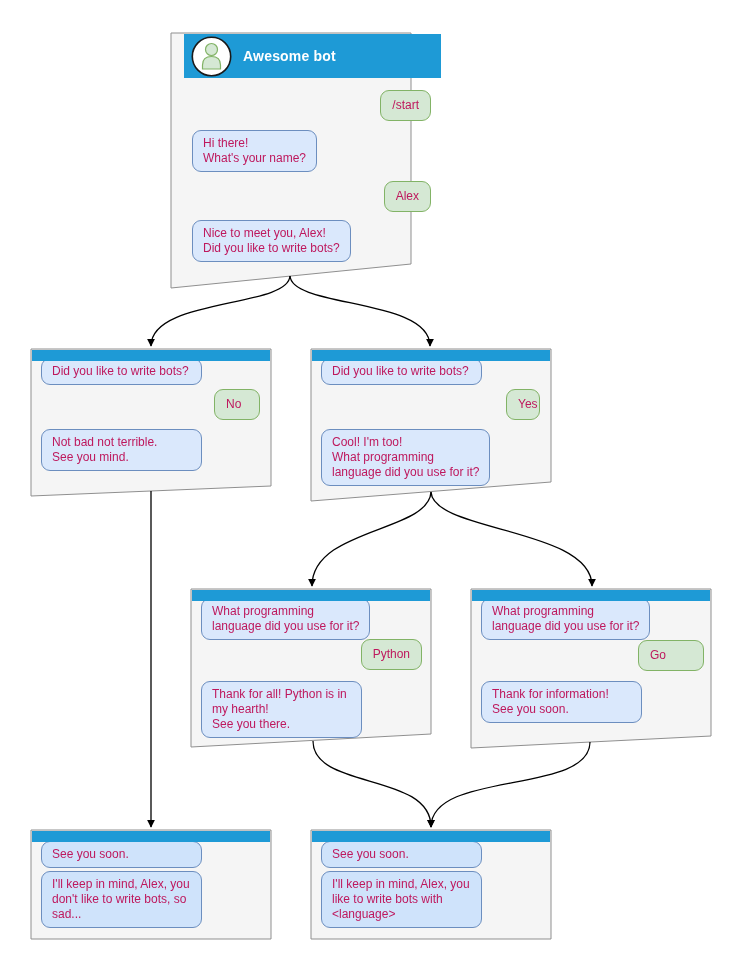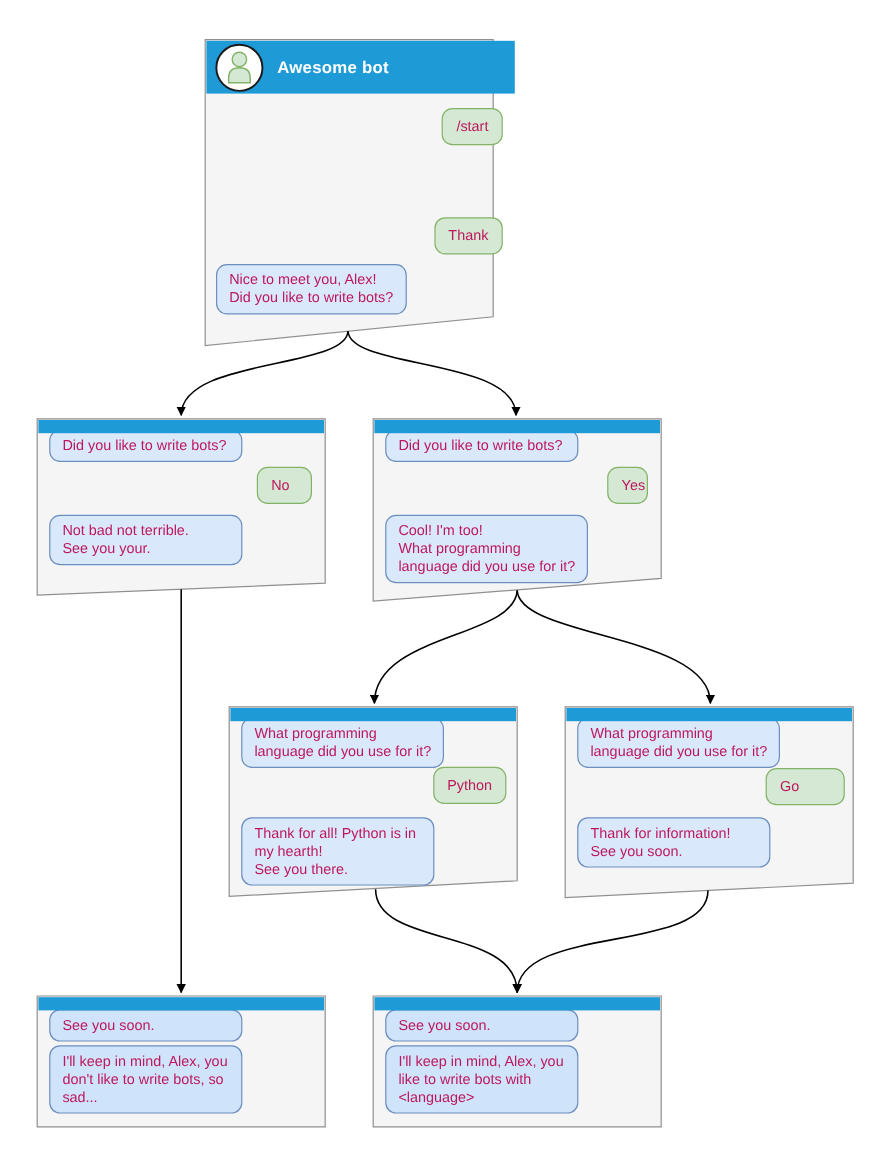--- a/index.html
+++ b/index.html
@@ -46,41 +46,43 @@
 
     <path class="arrow" d="M290,276 C288,308 151,298 151,346" marker-end="url(#arrow)"></path>
     <path class="arrow" d="M290,276 C292,308 430,298 430,346" marker-end="url(#arrow)"></path>
     <path class="arrow" d="M151,491 L151,827" marker-end="url(#arrow)"></path>
     <path class="arrow" d="M431,492 C429,532 312,528 312,586" marker-end="url(#arrow)"></path>
     <path class="arrow" d="M431,492 C433,532 592,528 592,586" marker-end="url(#arrow)"></path>
     <path class="arrow" d="M313,741 C313,790 431,772 431,827" marker-end="url(#arrow)"></path>
     <path class="arrow" d="M590,742 C590,795 431,770 431,827" marker-end="url(#arrow)"></path>
   </svg>
 
-  <div class="window" style="left:171px;top:33px;width:259px;height:255px">
+  <div class="window" style="left:183px;top:33px;width:259px;height:255px">
     <div class="main-header">
       <svg class="avatar" viewBox="0 0 41 41">
         <circle cx="20.5" cy="20.5" r="19.2" fill="#ffffff" stroke="#1a1a1a" stroke-width="1.6"></circle>
         <circle cx="20.5" cy="13.5" r="6" fill="#d5e8d4" stroke="#82b366" stroke-width="1.2"></circle>
         <path d="M11.5 33 L11.5 29 Q11.5 20.5 20.5 20.5 Q29.5 20.5 29.5 29 L29.5 33 Z" fill="#d5e8d4" stroke="#82b366" stroke-width="1.2"></path>
       </svg>
       <span class="main-title">Awesome bot</span>
     </div>
     <div class="bubble user" style="right:11px;top:57px">/start</div>
-    <div class="bubble user" style="right:11px;top:148px">Thank</div>
+    <div class="bubble bot" style="left:9px;top:97px">Hi there!
+What's your name?</div>
+    <div class="bubble user" style="right:11px;top:148px">Alex</div>
     <div class="bubble bot" style="left:9px;top:187px">Nice to meet you, Alex!
 Did you like to write bots?</div>
   </div>
 
   <div class="window" style="left:31px;top:349px;width:240px;height:147px">
     <div class="bar"></div>
     <div class="bubble bot wide" style="left:10px;top:9px">Did you like to write bots?</div>
     <div class="bubble user" style="right:11px;top:40px;width:46px">No</div>
     <div class="bubble bot wide" style="left:10px;top:80px">Not bad not terrible.
-See you your.</div>
+See you mind.</div>
   </div>
 
   <div class="window" style="left:311px;top:349px;width:240px;height:152px">
     <div class="bar"></div>
     <div class="bubble bot wide" style="left:10px;top:9px">Did you like to write bots?</div>
     <div class="bubble user" style="right:11px;top:40px;width:34px">Yes</div>
     <div class="bubble bot wide" style="left:10px;top:80px">Cool! I'm too!
 What programming
 language did you use for it?</div>
   </div>

